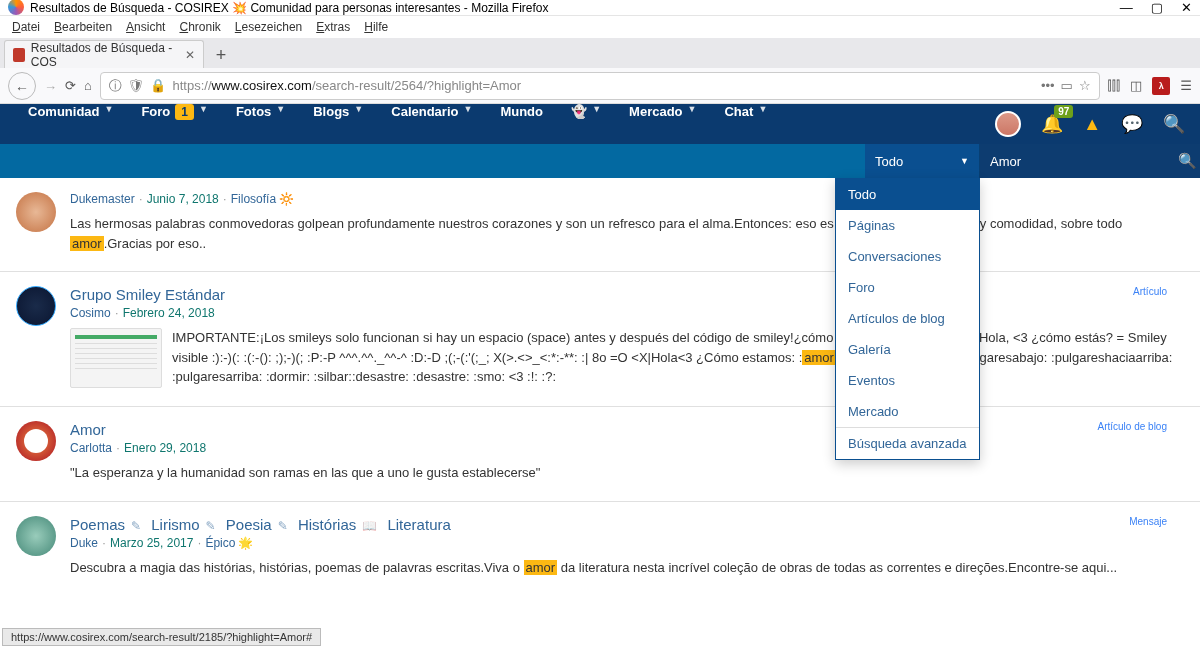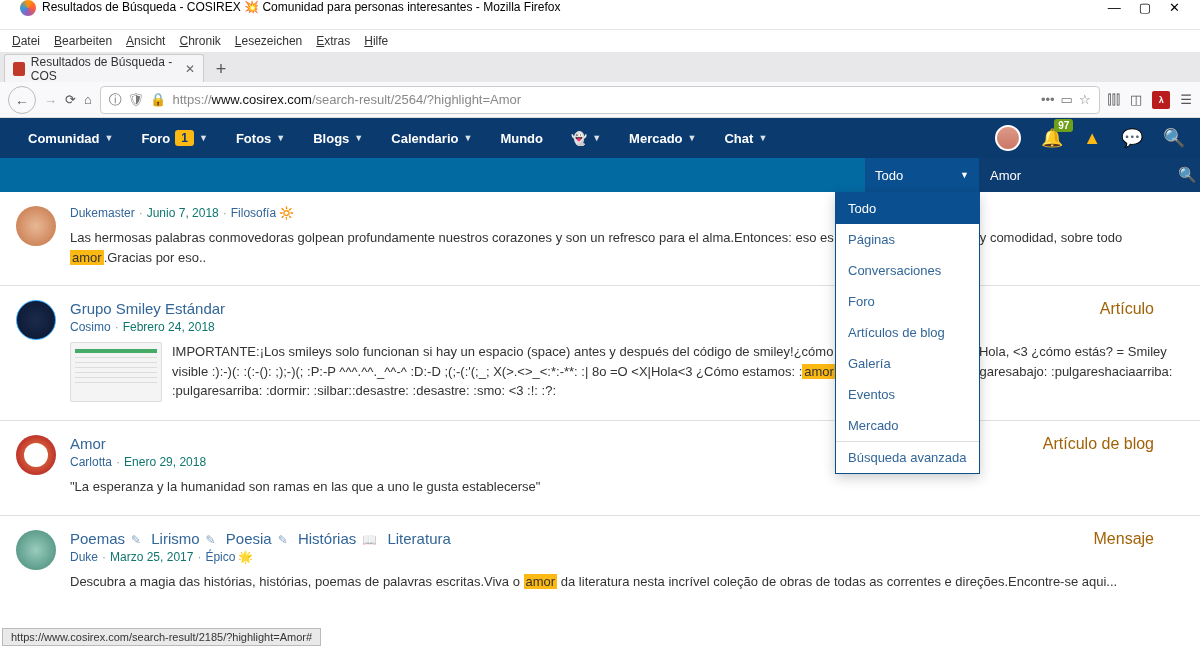--- a/index.html
+++ b/index.html
@@ -1,17 +1,17 @@
 <!DOCTYPE html>
 <html><head>
 <meta charset="utf-8">
 <style>
 *{margin:0;padding:0;box-sizing:border-box;font-family:"Segoe UI",Arial,sans-serif}
 body{background:#fff;font-size:13px;color:#333;overflow:hidden}
-.titlebar{height:30px;display:flex;align-items:flex-start;padding:0 20px;background:#fff;border-bottom:1px solid #e5e5e5}
+.titlebar{height:16px;display:flex;align-items:flex-end;padding:0 8px;background:#fff;border-bottom:1px solid #e5e5e5}
 .titlebar .ff{width:16px;height:16px;border-radius:50%;background:conic-gradient(#ff9500,#ff5e3a,#9b59b6,#3498db,#ff9500);margin-right:6px}
 .titlebar .title{font-size:12px;color:#000;flex:1}
 .winbtns{display:flex;gap:18px;align-items:center}
 .winbtns span{font-size:13px;color:#000}
 .menubar{height:22px;display:flex;align-items:center;padding:0 6px;gap:2px;background:#fff;font-size:12px}
 .menubar span{padding:2px 6px;cursor:default}
 .menubar span u{text-decoration:underline}
 .tabbar{height:30px;background:#e8e8eb;display:flex;align-items:flex-end;padding:0 4px}
 .tab{height:28px;background:#f5f5f7;border:1px solid #ccc;border-bottom:none;border-radius:3px 3px 0 0;display:flex;align-items:center;padding:0 8px;font-size:12px;max-width:200px;gap:6px}
 .tab .fav{width:14px;height:14px;background:#c0392b;border-radius:2px}
@@ -20,21 +20,21 @@
 .addrrow{height:36px;display:flex;align-items:center;padding:0 8px;gap:8px;background:#f9f9fb;border-bottom:1px solid #ddd}
 .navbtn{width:28px;height:28px;border:1px solid #bbb;border-radius:50%;display:flex;align-items:center;justify-content:center;color:#555;font-size:14px}
 .addrbar{flex:1;height:28px;border:1px solid #ccc;border-radius:4px;display:flex;align-items:center;padding:0 8px;gap:6px;background:#fff;font-size:13px}
 .addrbar .icon{color:#777;font-size:13px}
 .addrbar .lock{color:#2a2}
 .url .dom{color:#111}
 .url .rest{color:#888}
 .toolicons{display:flex;gap:10px;align-items:center;color:#555}
 .pdf{width:18px;height:18px;background:#b91c1c;border-radius:2px;color:#fff;font-size:9px;display:flex;align-items:center;justify-content:center;font-weight:bold}
 .topnav{height:40px;background:#0b3a6f;display:flex;align-items:center;color:#fff;padding:0 14px}
-.topnav .item{padding:0 14px;height:40px;display:flex;align-items:center;gap:5px;font-size:13px;font-weight:600;color:#fff;cursor:pointer}
+.topnav .item{padding:0 14px;height:40px;display:flex;align-items:flex-start;gap:5px;font-size:13px;font-weight:600;color:#fff;cursor:pointer}
 .topnav .item .car{font-size:9px;opacity:.85}
 .badge{background:#fcb813;color:#0b3a6f;border-radius:3px;padding:1px 6px;font-weight:700;font-size:12px}
 .topnav .right{margin-left:auto;display:flex;align-items:center;gap:20px}
 .avatar{width:26px;height:26px;border-radius:50%;background:linear-gradient(#d98,#c76);border:2px solid #fff}
 .bell{position:relative;color:#fcb813;font-size:18px}
 .bell .n{position:absolute;top:-8px;right:-10px;background:#6ea01a;color:#fff;border-radius:3px;font-size:10px;padding:1px 4px;font-weight:700}
 .warn{color:#fcb813;font-size:18px}
 .cbubble{color:#fcb813;font-size:18px}
 .mag{color:#fcb813;font-size:18px}
 .searchrow{height:34px;background:#0369a1;display:flex;position:relative}
@@ -59,21 +59,21 @@
 .result .body{flex:1;min-width:0}
 .result h3{font-size:15px;color:#326698;font-weight:400;margin-bottom:3px}
 .result h3 a{color:#326698;text-decoration:none}
 .meta{font-size:12px;color:#326698;margin-bottom:8px}
 .meta .author{color:#326698}
 .meta .dot{color:#999;margin:0 4px}
 .meta .date{color:#0f766e}
 .meta .cat{color:#326698}
 .snippet{font-size:13px;color:#333;line-height:1.5}
 .hl{background:#fcb813;padding:0 2px}
-.rtag{position:absolute;top:14px;right:46px;font-size:16px;color:#a16207}
+.rtag{position:absolute;top:14px;right:33px;font-size:10px;color:#3b82f6}
 .thumb{width:92px;height:60px;background:#f4f4f4;border:1px solid #ddd;border-radius:2px;flex-shrink:0;margin-right:10px;position:relative}
 .thumb::before{content:"";position:absolute;left:4px;right:4px;top:6px;height:4px;background:#4a6}
 .thumb::after{content:"";position:absolute;left:4px;right:4px;top:14px;bottom:14px;background:repeating-linear-gradient(#ddd,#ddd 1px,transparent 1px,transparent 5px)}
 .withthumb{display:flex;align-items:flex-start}
 .pen{color:#326698;opacity:.6;font-size:12px;margin:0 6px}
 .status{position:absolute;left:2px;bottom:2px;height:18px;background:#e9e9e9;padding:2px 8px;font-size:11px;color:#333;border:1px solid #bbb}
 </style>
 </head>
 <body>
 

